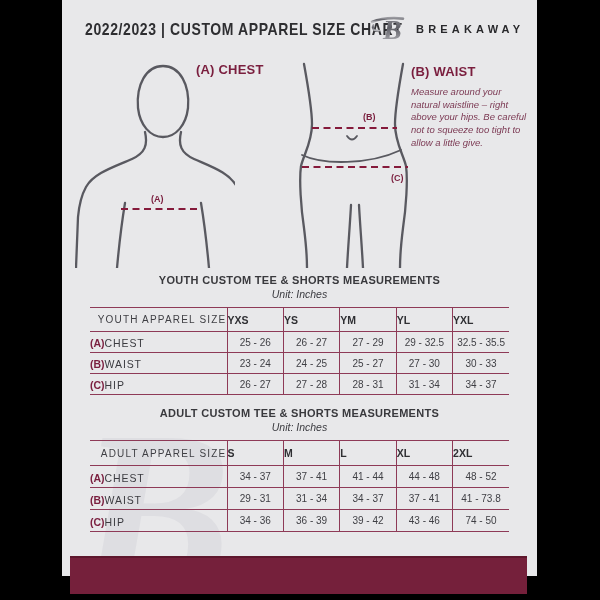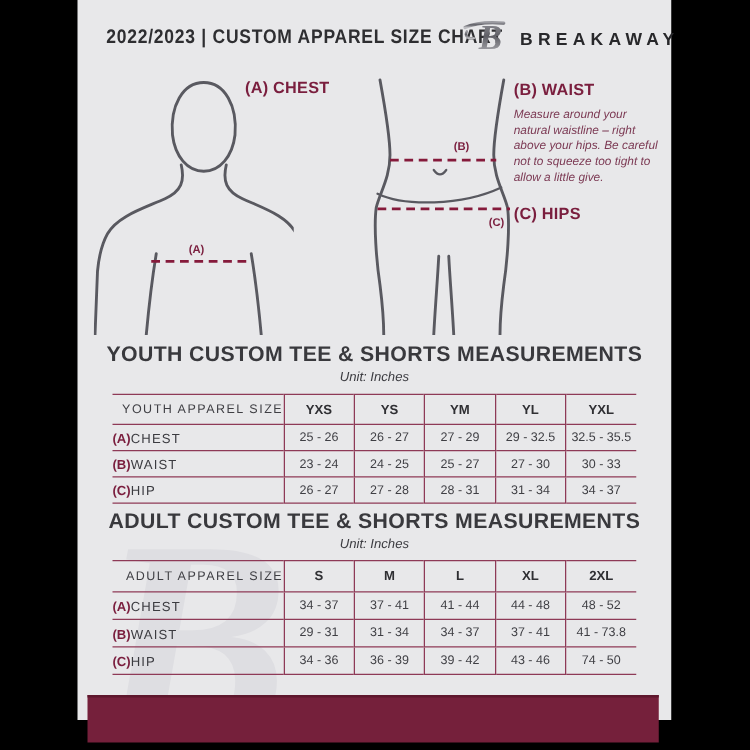--- a/index.html
+++ b/index.html
@@ -4,21 +4,21 @@
 <style>
   html,body{margin:0;padding:0;background:#000;}
   .stage{position:relative;width:600px;height:600px;background:#000;overflow:hidden;
          font-family:"Liberation Sans",sans-serif;}
   .page{position:absolute;left:62px;top:0;width:475px;height:576px;background:#E8E8EA;}
 
   
   .hdr-title{position:absolute;left:23px;top:20px;font-size:14px;font-weight:bold;
              color:#2e2e31;letter-spacing:.6px;white-space:nowrap;transform:scaleY(1.12);transform-origin:top left;}
   .logo{position:absolute;left:308px;top:12px;width:42px;height:34px;}
-  .brand{position:absolute;left:354px;top:23px;font-size:14px;font-weight:bold;color:#28282b;
+  .brand{position:absolute;left:354px;top:23px;font-size:11px;font-weight:bold;color:#28282b;
          letter-spacing:4.2px;white-space:nowrap;}
 
   
   .fig{position:absolute;}
   .fig-torso{left:13px;top:54px;width:160px;height:214px;}
   .fig-lower{left:219px;top:58px;width:129px;height:210px;}
   .body-line{stroke:#595960;stroke-width:2.3;fill:none;stroke-linecap:round;}
   .thin-line{stroke:#595960;stroke-width:1.8;fill:none;stroke-linecap:round;}
   .dash-line{stroke:#851A3B;stroke-width:2.2;fill:none;stroke-dasharray:7 4.5;}
   .marker-txt{font-family:"Liberation Sans",sans-serif;font-size:9px;font-weight:bold;fill:#7A1E3E;}
@@ -28,30 +28,30 @@
   .instr h3{margin:0;font-size:13px;font-weight:bold;color:#7A1E3E;letter-spacing:.2px;}
   .instr p{margin:7px 0 0 0;font-size:9.5px;font-style:italic;color:#7C3A54;line-height:1.34;}
   .instr-chest{left:134px;top:62px;width:113px;}
   .instr-waist{left:349px;top:64px;width:118px;}
   .instr-hips{left:349px;top:163px;width:120px;}
 
   
   .section{position:absolute;left:0;width:475px;text-align:center;z-index:2;}
   .sec-youth{top:274px;}
   .sec-adult{top:407px;}
-  .sec-title{font-size:17px;font-weight:bold;color:#39393d;letter-spacing:.3px;}
+  .sec-title{font-size:11px;font-weight:bold;color:#39393d;letter-spacing:.3px;}
   .sec-unit{font-size:10.5px;font-style:italic;color:#3b3b40;margin-top:2px;}
   table.size-table{width:419px;margin:7px auto 0 auto;border-collapse:collapse;table-layout:fixed;
                    border-top:1.4px solid #8E3A57;background:transparent;}
   table.size-table tr{border-bottom:1.4px solid #8E3A57;}
   table.size-table td{padding:0;vertical-align:middle;}
   table.size-table td + td{border-left:1.4px solid #8E3A57;}
   table.size-table col.c-label{width:137px;}
   td.size-col-hdr{font-size:10px;color:#3f3f44;letter-spacing:1.2px;text-align:right;padding-left:14px;height:23px;}
-  td.size-hdr{font-size:10.5px;font-weight:bold;color:#2f2f33;text-align:center;height:23px;}
+  td.size-hdr{font-size:10.5px;font-weight:bold;color:#2f2f33;text-align:left;height:23px;}
   td.label-cell{text-align:left;padding-left:14px;height:20px;}
   .row-prefix{font-size:10.5px;font-weight:bold;color:#7A1E3E;}
   .row-label{font-size:10.5px;color:#3b3b40;letter-spacing:.9px;margin-left:0;}
   td.val-cell{font-size:10px;color:#3f3f44;text-align:center;height:20px;}
   .sec-adult td.size-col-hdr,.sec-adult td.size-hdr{height:24px;}
   .sec-adult td.label-cell,.sec-adult td.val-cell{height:21px;}
 
   
   .watermark{position:absolute;left:16px;top:398px;font-family:"Liberation Serif",serif;
              font-weight:bold;font-style:italic;font-size:230px;line-height:1;color:#DEDEE2;
@@ -104,21 +104,20 @@
     </svg>
 
     <div class="instr instr-chest">
       <h3>(A) CHEST</h3>
     </div>
     <div class="instr instr-waist">
       <h3>(B) WAIST</h3>
       <p>Measure around your natural waistline – right above your hips. Be careful not to squeeze too tight to allow a little give.</p>
     </div>
     <div class="instr instr-hips">
-      <h3>(C) HIPS</h3>
     </div>
 
     <div class="watermark">B</div>
 
     <div class="section sec-youth">
       <div class="sec-title">YOUTH CUSTOM TEE &amp; SHORTS MEASUREMENTS</div>
       <div class="sec-unit">Unit: Inches</div>
       <table class="size-table">
         <colgroup>
             <col class="c-label">

